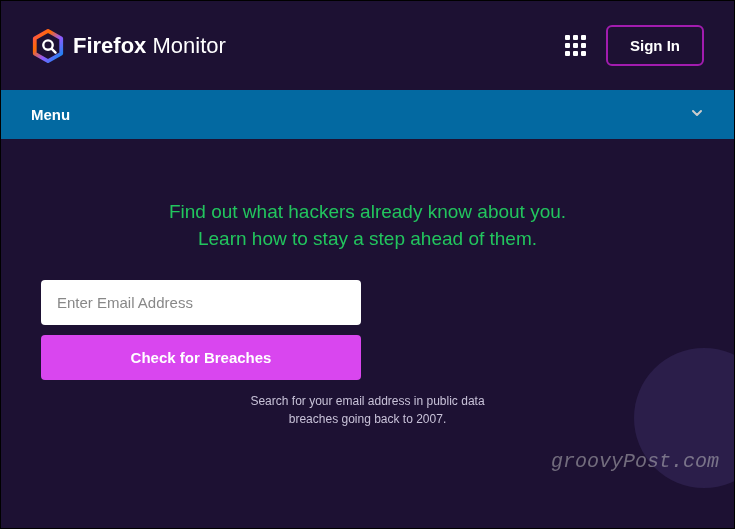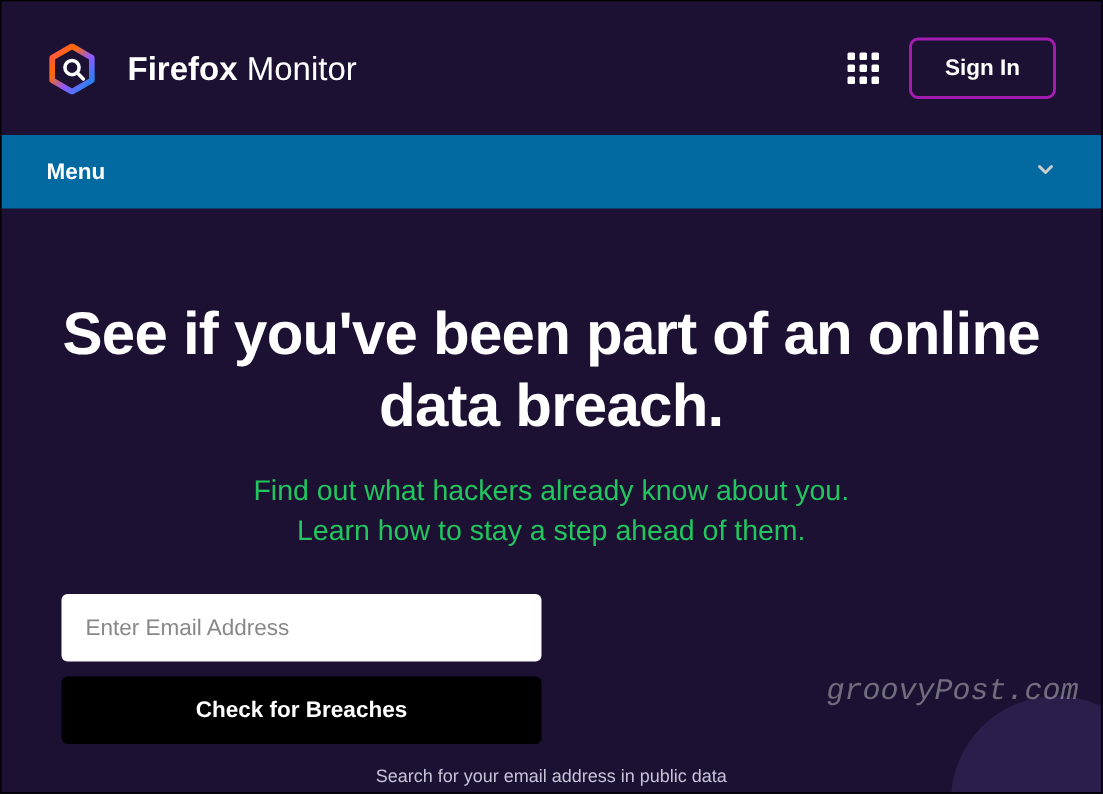--- a/index.html
+++ b/index.html
@@ -20,21 +20,21 @@
     .header {
       display: flex;
       justify-content: space-between;
       align-items: center;
       padding: 24px 30px;
       background: #1d1133;
     }
     .logo-group {
       display: flex;
       align-items: center;
-      gap: 20px;
+      gap: 8px;
     }
     .logo-icon {
       width: 34px;
       height: 34px;
     }
     .logo-text {
       font-size: 22px;
       font-weight: 400;
     }
     .logo-text strong {
@@ -118,21 +118,21 @@
       color: #333;
     }
     .email-input::placeholder {
       color: #888;
     }
     .check-btn {
       width: 320px;
       padding: 14px 8px;
       font-size: 15px;
       font-weight: 700;
-      background: #000000;
+      background: #d946ef;
       color: #fff;
       border: none;
       border-radius: 4px;
       cursor: pointer;
     }
     .helper-text {
       font-size: 12px;
       color: #c8c2d8;
       margin-top: 12px;
       line-height: 1.5;
@@ -200,21 +200,20 @@
 <div class="menu-bar">
   <span class="menu-label">Menu</span>
   <span class="chevron-down">
     <svg width="14" height="14" viewBox="0 0 14 14">
         <path d="M3 5 L7 9 L11 5" stroke="#ccc" stroke-width="2" fill="none" stroke-linecap="round" stroke-linejoin="round"></path>
       </svg>
   </span>
 </div>
 
 <div class="main">
-  <h1 class="headline">See if you've been part of an online data breach.</h1>
   <p class="subheadline">
     <span>Find out what hackers already know about you.</span><br>
     <span>Learn how to stay a step ahead of them.</span>
   </p>
   <div class="form-group">
     <input type="email" class="email-input" placeholder="Enter Email Address" style="">
     <button class="check-btn">Check for Breaches</button>
   </div>
   <p class="helper-text">
     <span>Search for your email address in public data</span><br>

